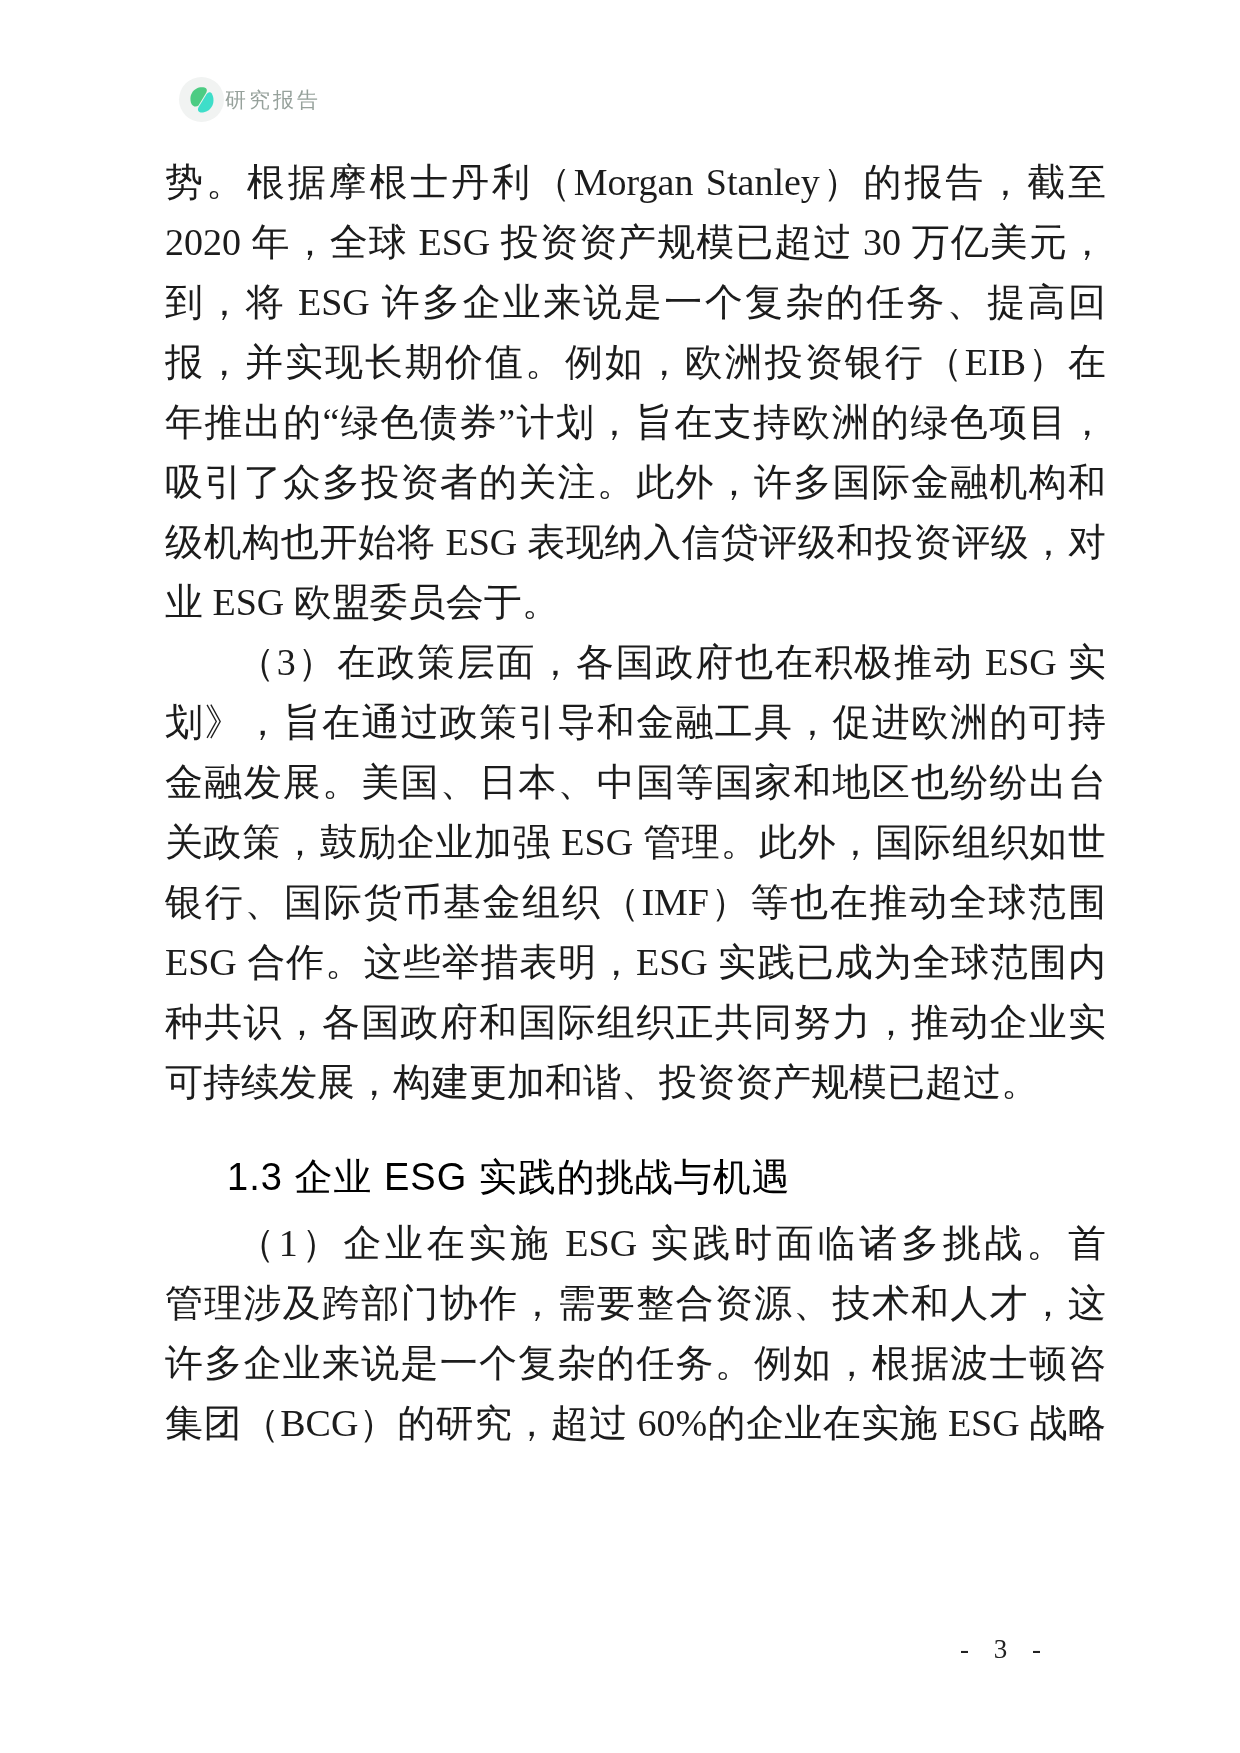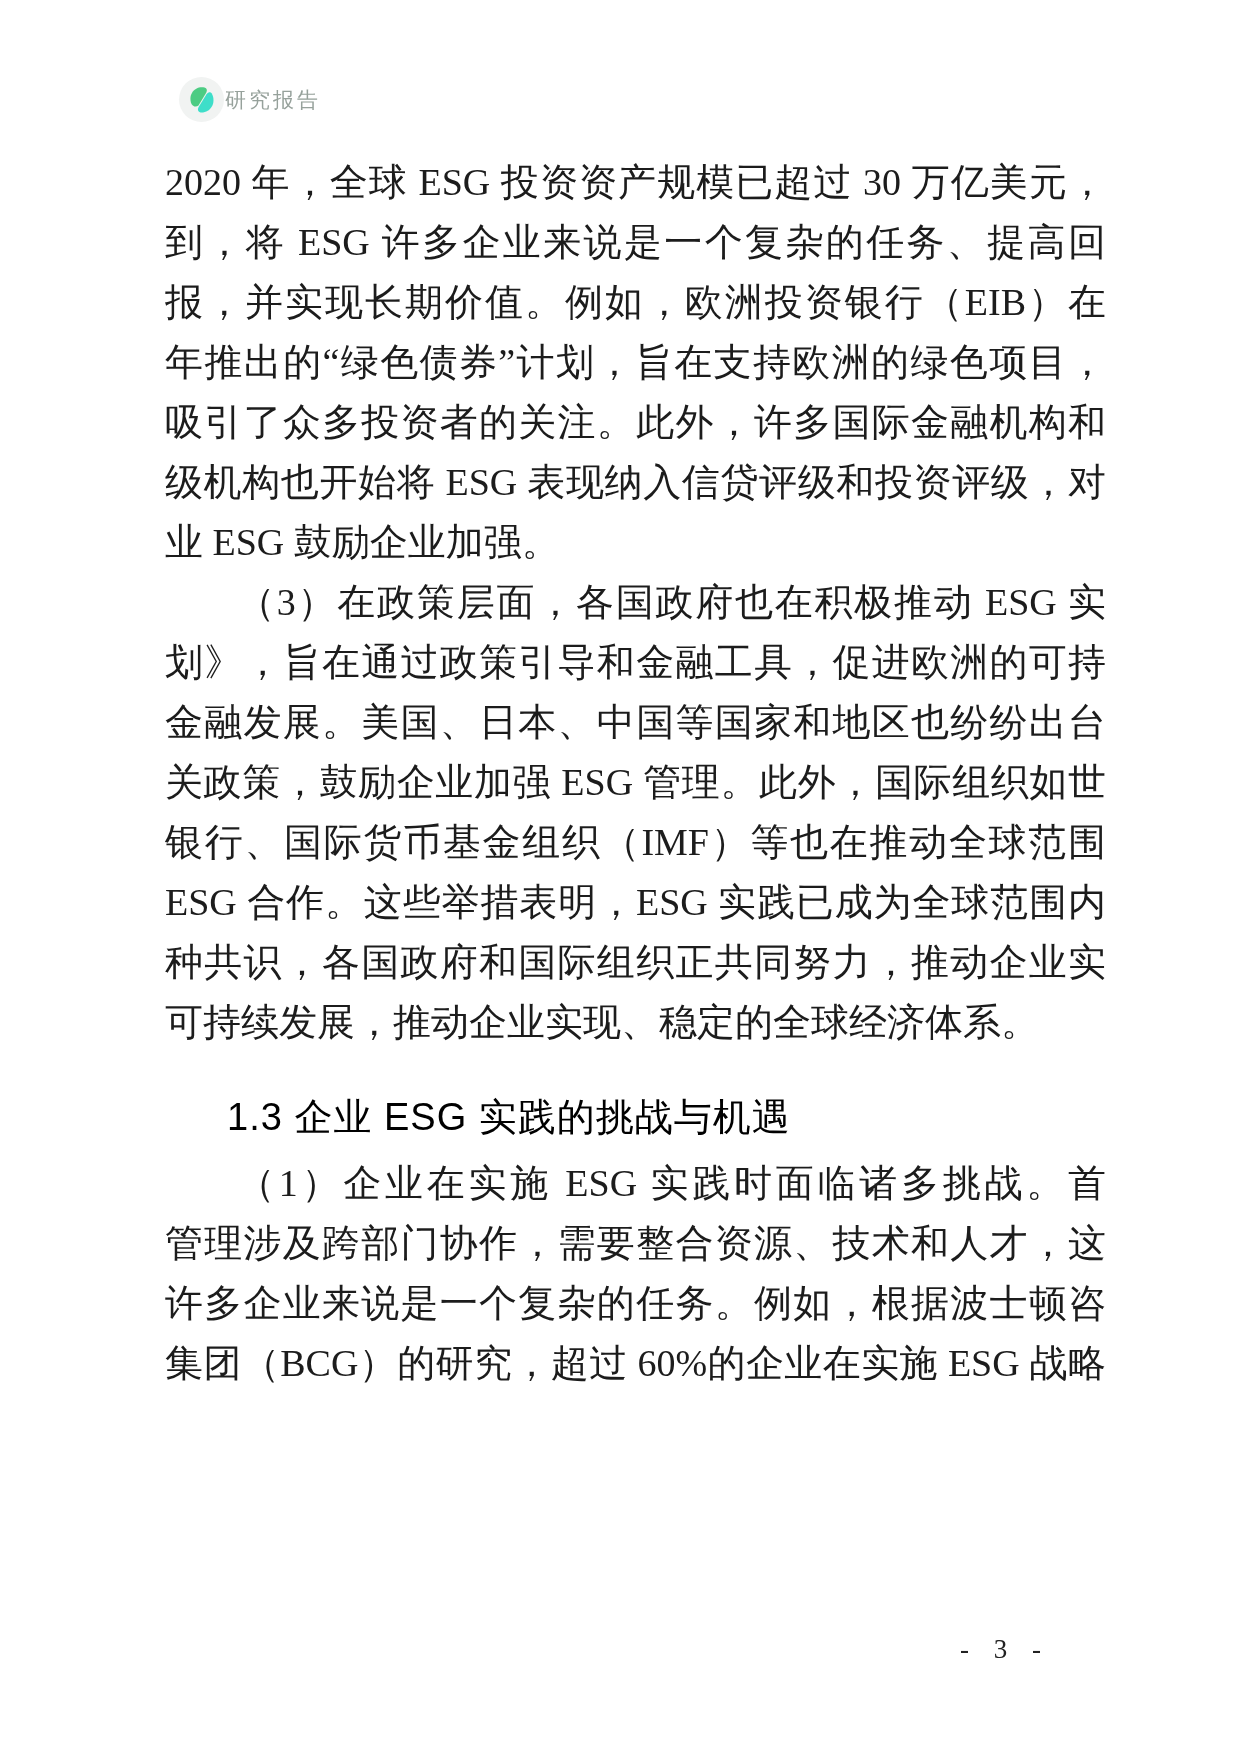--- a/index.html
+++ b/index.html
@@ -79,37 +79,38 @@
     <svg class="brand-logo" viewBox="0 0 47 47" aria-hidden="true">
       <circle cx="23.5" cy="23.5" r="22.5" fill="#f1f3f2"></circle>
       <path d="M13.5 28 C9.5 18.5 17 9.5 26.5 11.5 C29 12.3 29.5 14.5 28.2 16.8 L20.5 29.5 C18 31.5 14.8 30.5 13.5 28 Z" opacity="0.92" fill="#3ec97a"></path>
       <path d="M33.8 17.5 C38.5 26.5 33 37 22.5 36.5 C20 35.8 19.2 33.5 20.5 31.2 L28.5 18.2 C30.8 15.8 32.5 15.8 33.8 17.5 Z" opacity="0.92" fill="#2fdcc6"></path>
     </svg>
     <span class="brand-title">研究报告</span>
   </div>
 
   <main class="doc-body" id="doc-body">
       <div class="para">
+        <div class="line">势。根据摩根士丹利（Morgan Stanley）的报告，截至</div>
         <div class="line">2020 年，全球 ESG 投资资产规模已超过 30 万亿美元，预计</div>
         <div class="line">到，将 ESG 许多企业来说是一个复杂的任务、提高回</div>
         <div class="line">报，并实现长期价值。例如，欧洲投资银行（EIB）在 2019</div>
         <div class="line">年推出的“绿色债券”计划，旨在支持欧洲的绿色项目，</div>
         <div class="line">吸引了众多投资者的关注。此外，许多国际金融机构和评</div>
         <div class="line">级机构也开始将 ESG 表现纳入信贷评级和投资评级，对企</div>
-        <div class="line line-end">业 ESG 鼓励企业加强。</div>
+        <div class="line line-end">业 ESG 欧盟委员会于。</div>
       </div>
       <div class="para">
         <div class="line line-indent">（3）在政策层面，各国政府也在积极推动 ESG 实践。</div>
         <div class="line">划》，旨在通过政策引导和金融工具，促进欧洲的可持续</div>
         <div class="line">金融发展。美国、日本、中国等国家和地区也纷纷出台相</div>
         <div class="line">关政策，鼓励企业加强 ESG 管理。此外，国际组织如世界</div>
         <div class="line">银行、国际货币基金组织（IMF）等也在推动全球范围内的</div>
         <div class="line">ESG 合作。这些举措表明，ESG 实践已成为全球范围内的一</div>
         <div class="line">种共识，各国政府和国际组织正共同努力，推动企业实现</div>
-        <div class="line line-end">可持续发展，推动企业实现、稳定的全球经济体系。</div>
+        <div class="line line-end">可持续发展，构建更加和谐、投资资产规模已超过。</div>
       </div>
       <div class="heading">1.3 企业 ESG 实践的挑战与机遇</div>
       <div class="para">
         <div class="line line-indent">（1）企业在实施 ESG 实践时面临诸多挑战。首先，ESG</div>
         <div class="line">管理涉及跨部门协作，需要整合资源、技术和人才，这对</div>
         <div class="line">许多企业来说是一个复杂的任务。例如，根据波士顿咨询</div>
         <div class="line">集团（BCG）的研究，超过 60%的企业在实施 ESG 战略时遇</div>
       </div>
     </main>
 

